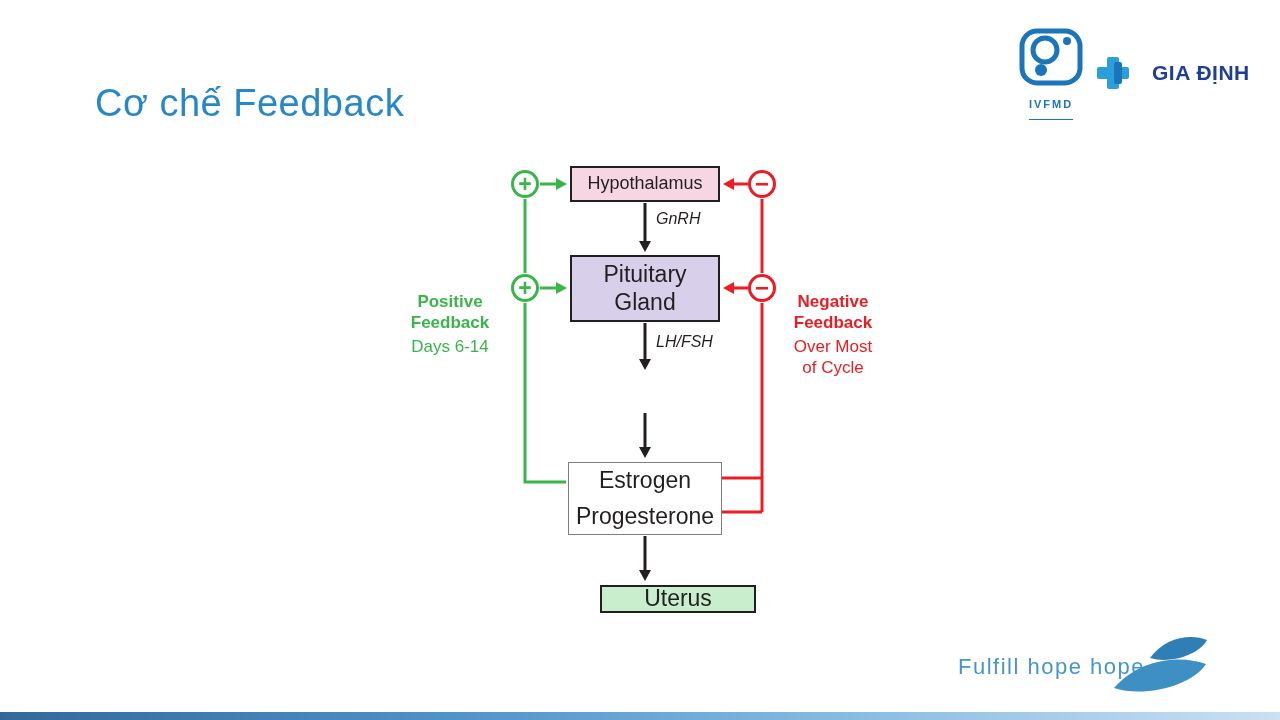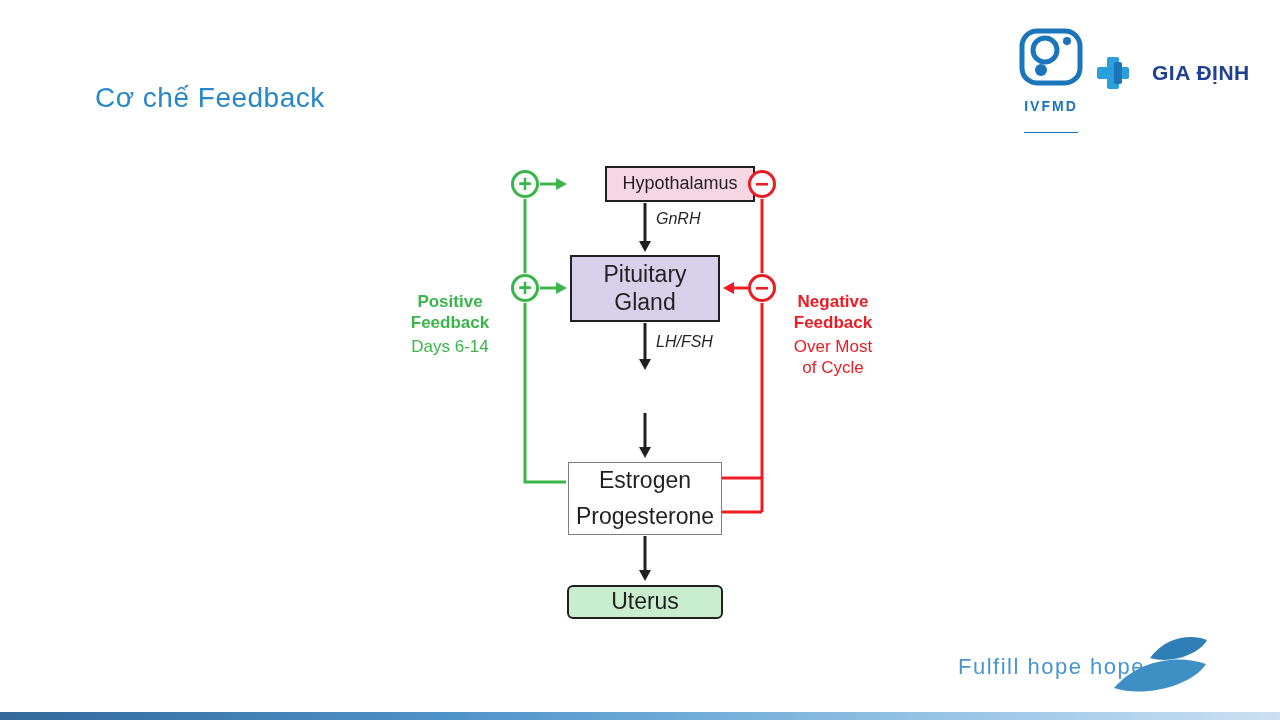--- a/index.html
+++ b/index.html
@@ -1,34 +1,34 @@
 <!DOCTYPE html>
 <html><head>
 <meta charset="utf-8">
 <style>
   html,body{margin:0;padding:0;background:#e8e8e8;}
   .slide{
     position:relative;width:1280px;height:720px;background:#ffffff;
     font-family:"Liberation Sans",sans-serif;overflow:hidden;margin:0 auto;
   }
   .title{
-    position:absolute;left:95px;top:82px;font-size:28px;font-weight:400;
+    position:absolute;left:95px;top:82px;font-size:38px;font-weight:400;
     color:#2788C9;letter-spacing:0.5px;
   }
   
   .dbox{
     position:absolute;box-sizing:border-box;border:2px solid #231F20;
     display:flex;flex-direction:column;align-items:center;justify-content:center;
     font-size:23px;color:#231F20;text-align:center;line-height:1.18;z-index:2;
   }
-  .dbox.hypothalamus{left:570px;top:166px;width:150px;height:36px;background:#F7D6E4;font-size:18px;margin-left:35px;}
+  .dbox.hypothalamus{left:570px;top:166px;width:150px;height:36px;background:#F7D6E4;font-size:18px;}
   .dbox.pituitary{left:570px;top:255px;width:150px;height:67px;background:#D8D0EB;}
   .dbox.ovary{left:570px;top:374px;width:150px;height:38px;background:#D2E5F5;}
   .dbox.estrogen{left:568px;top:462px;width:154px;height:73px;background:#FFFFFF;border:1.5px solid #7F7F7F;gap:8px;}
-  .dbox.uterus{left:567px;top:585px;width:156px;height:34px;background:#C9EECE;border-radius:6px;}
+  .dbox.uterus{left:600px;top:585px;width:156px;height:28px;background:#C9EECE;}
   .hormone-label{
     position:absolute;left:656px;font-size:16px;font-style:italic;color:#231F20;z-index:2;
   }
   .hormone-label.gnrh{top:210px;}
   .hormone-label.lhfsh{top:333px;}
   
   .fb-circle{
     position:absolute;box-sizing:border-box;width:28px;height:28px;border-radius:50%;
     background:#ffffff;display:flex;align-items:center;justify-content:center;
     font-weight:bold;z-index:3;
@@ -46,22 +46,22 @@
   .fb-text .fw-b{font-weight:bold;display:block;}
   .fb-text .fw-r{display:block;}
   .fb-text.positive{left:388px;top:291px;color:#3AB54A;}
   .fb-text.negative{left:771px;top:291px;color:#EC1C24;}
   .fb-text .gap{margin-top:3px;}
   
   .diagram-lines{position:absolute;left:0;top:0;width:1280px;height:720px;z-index:1;pointer-events:none;}
   
   .ivfmd-logo{position:absolute;left:1016px;top:28px;width:70px;z-index:2;text-align:center;}
   .ivfmd-caption{
-    display:inline-block;margin-top:8px;font-size:14px;letter-spacing:2px;color:#1B75BB;
-    border-bottom:1.5px solid #1B75BB;padding-bottom:18px;font-weight:bold;
+    display:inline-block;margin-top:8px;font-size:11px;letter-spacing:2px;color:#1B75BB;
+    border-bottom:1.5px solid #1B75BB;padding-bottom:9px;font-weight:bold;
   }
   .giadinh-logo{position:absolute;left:1096px;top:56px;z-index:2;display:flex;align-items:center;}
   .giadinh-name{font-size:21px;font-weight:bold;color:#1F3F94;margin-left:22px;letter-spacing:0.5px;}
   
   .tagline{
     position:absolute;left:958px;top:654px;font-size:22px;color:#4796CB;
     letter-spacing:1.5px;z-index:2;
   }
   .leaf-logo{position:absolute;left:1112px;top:634px;z-index:2;}
   .bottom-bar{

